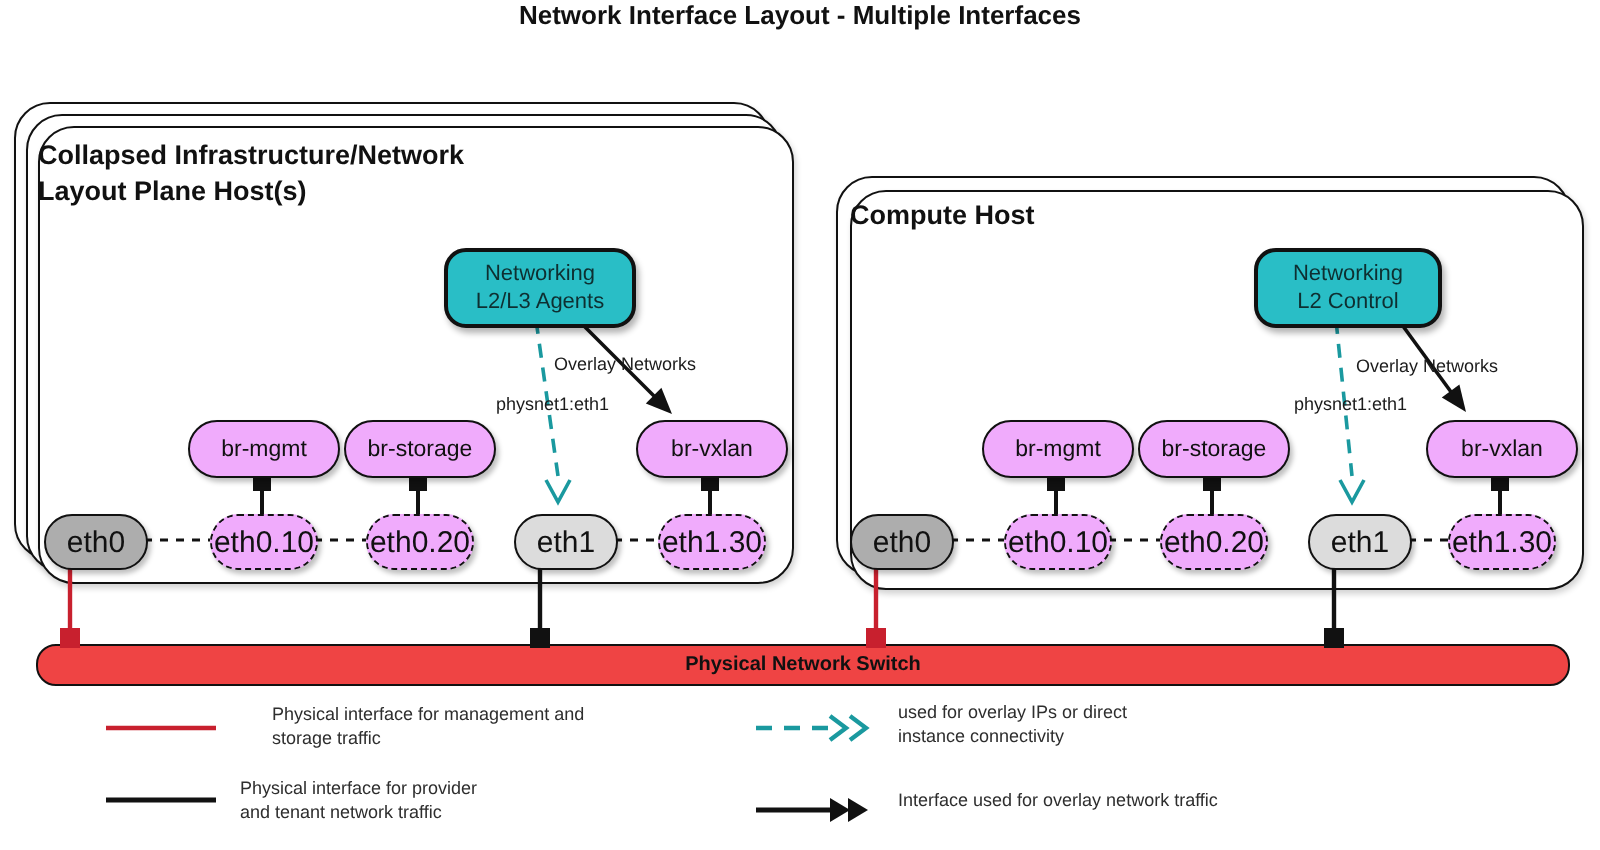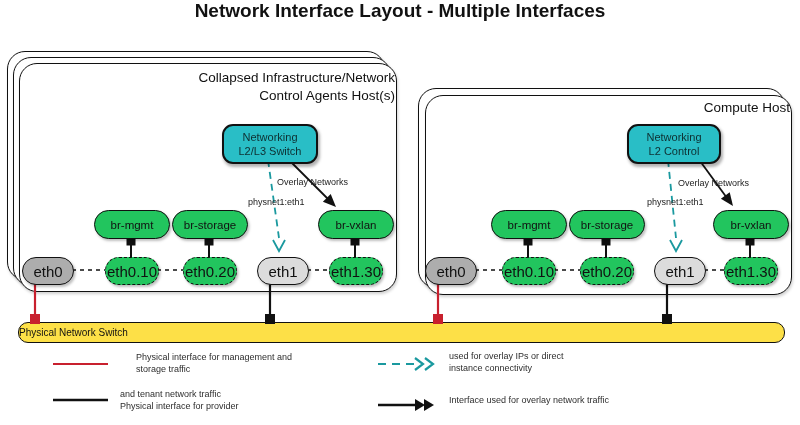--- a/index.html
+++ b/index.html
@@ -7,52 +7,52 @@
     --gray-dark:#ADADAD; --gray-light:#DCDCDC;
   }
   html,body{margin:0;padding:0;background:#fff;}
   #canvas{
     position:relative; width:800px; height:425px; background:#fff; overflow:hidden;
     font-family:"Liberation Sans","DejaVu Sans",sans-serif; color:#111;
   }
   .abs{position:absolute;}
   #main-title{
     left:0; top:8; width:800px; text-align:center;
-    font-size:19px; font-weight:bold; z-index:10;
+    font-size:13px; font-weight:bold; z-index:10;
   }
   .host-layer{
     position:absolute; background:#fff; border:1.7px solid var(--ink);
     border-radius:18px; box-shadow:1px 2px 3px rgba(0,0,0,0.18); z-index:1;
   }
   .host-title{
-    position:absolute; text-align:right; font-weight:normal; font-size:13.5px;
+    position:absolute; text-align:left; font-weight:bold; font-size:13.5px;
     line-height:18px; z-index:10;
   }
   .agents-box{
     position:absolute; background:var(--teal-fill); border:2px solid var(--ink);
     border-radius:11px; box-shadow:1.5px 2.5px 3px rgba(0,0,0,0.3);
     display:flex; flex-direction:column; align-items:center; justify-content:center;
     font-size:11px; line-height:14px; color:#0e2f31; z-index:10; text-align:center;
   }
   .stadium{
-    position:absolute; background:#22c55e; border:1.7px solid var(--ink);
+    position:absolute; background:#f0abfc; border:1.7px solid var(--ink);
     display:flex; align-items:center; justify-content:center;
     box-shadow:1.5px 2px 2.5px rgba(0,0,0,0.25); z-index:10;
   }
   .bridge{ height:27px; border-radius:15px; font-size:11.5px; top:210px; }
   .iface{ height:26px; border-radius:14px; font-size:15px; top:257px; }
   .iface.dashed{ border:1.6px dashed var(--ink); }
   .iface.phys0{ background:var(--gray-dark); }
   .iface.phys1{ background:var(--gray-light);text-align:right; }
   .small-label{ position:absolute; font-size:9px; color:#1c1c1c; z-index:10; white-space:nowrap; }
   #switch-bar{
     position:absolute; left:18px; top:322px; width:765px; height:19px;
-    background:#fde047; border:1.6px solid var(--ink); border-radius:10px;
-    display:flex; align-items:center; justify-content:flex-start;
-    font-size:10px; font-weight:normal; z-index:2;
+    background:#ef4444; border:1.6px solid var(--ink); border-radius:10px;
+    display:flex; align-items:center; justify-content:center;
+    font-size:10px; font-weight:bold; z-index:2;
   }
   #overlay-svg{ position:absolute; left:0; top:0; z-index:5; pointer-events:none; }
   .stroke-ink{ stroke:var(--ink); } .stroke-red{ stroke:var(--red); }
   .stroke-teal{ stroke:var(--teal-arrow); }
   .fill-ink{ fill:var(--ink); } .fill-red{ fill:var(--red); } .fill-none{ fill:none; }
   .legend-text{
     position:absolute; font-size:9px; line-height:12px; color:#2e2e2e; z-index:10; white-space:nowrap;
   }
 </style>
 </head>
@@ -152,25 +152,25 @@
     </g>
     <g>
       <line x1="378" y1="405" x2="416" y2="405" class="stroke-ink" stroke-width="2.5"></line>
       <polygon points="415,399 415,411 425,405" class="fill-ink"></polygon>
       <polygon points="424,399 424,411 434,405" class="fill-ink"></polygon>
     </g>
   </svg>
 
   <div class="host-title" style="left:19px;top:69px;width:376px;">
     <div>Collapsed Infrastructure/Network</div>
-    <div>Control Agents Host(s)</div>
+    <div>Layout Plane Host(s)</div>
   </div>
   <div class="agents-box" style="left:222px;top:124px;width:92px;height:36px;">
     <div>Networking</div>
-    <div>L2/L3 Switch</div>
+    <div>L2/L3 Agents</div>
   </div>
   <div class="small-label" style="left:277px;top:177px;">Overlay Networks</div>
   <div class="small-label" style="left:248px;top:197px;">physnet1:eth1</div>
 
   <div class="stadium bridge" style="left:94px;width:74px;">br-mgmt</div>
   <div class="stadium bridge" style="left:172px;width:74px;">br-storage</div>
   <div class="stadium bridge" style="left:318px;width:74px;">br-vxlan</div>
 
   <div class="stadium iface phys0" style="left:22px;width:50px;">eth0</div>
   <div class="stadium iface dashed" style="left:105px;width:52px;">eth0.10</div>
@@ -200,22 +200,22 @@
 
   <div id="switch-bar">
     <span>Physical Network Switch</span>
   </div>
 
   <div class="legend-text" style="left:136px;top:351px;">
     <div>Physical interface for management and</div>
     <div>storage traffic</div>
   </div>
   <div class="legend-text" style="left:120px;top:388px;">
+    <div>Physical interface for provider</div>
     <div>and tenant network traffic</div>
-    <div>Physical interface for provider</div>
   </div>
   <div class="legend-text" style="left:449px;top:350px;">
     <div>used for overlay IPs or direct</div>
     <div>instance connectivity</div>
   </div>
   <div class="legend-text" style="left:449px;top:394px;">
     <div>Interface used for overlay network traffic</div>
   </div>
 
 </div>

